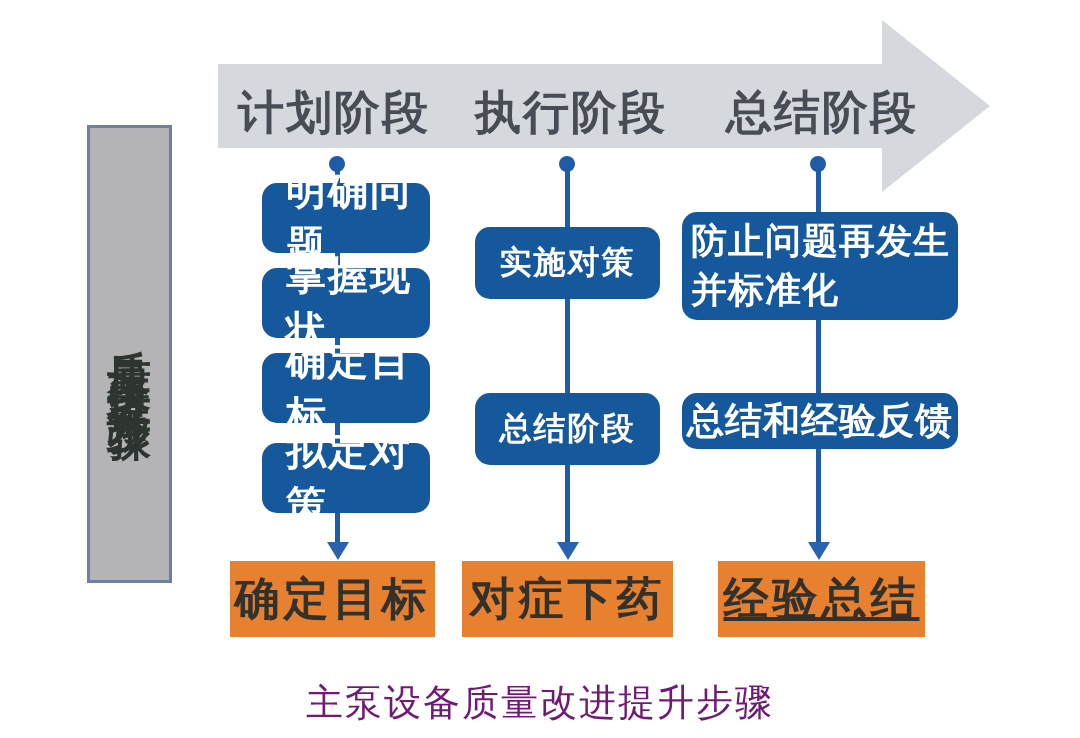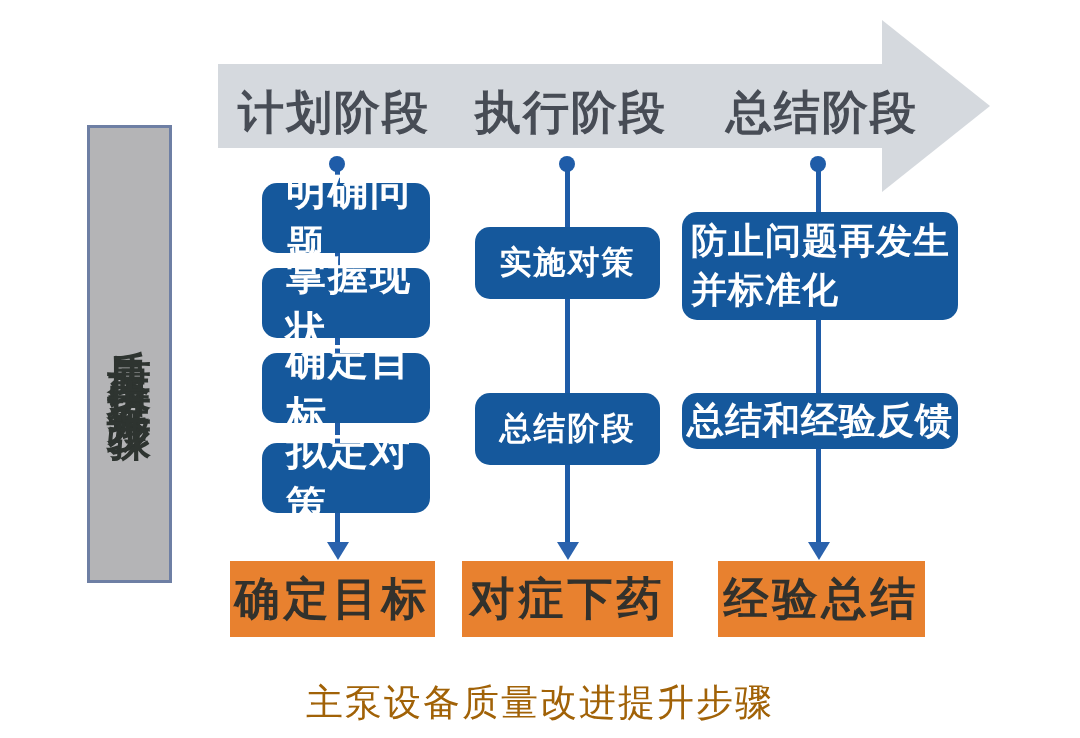--- a/index.html
+++ b/index.html
@@ -135,30 +135,30 @@
     font-size: 45px;
     font-weight: bold;
     letter-spacing: 4px;
     display: flex;
     align-items: center;
     justify-content: center;
     z-index: 3;
   }
   .r-1 { left: 230px; width: 205px; }
   .r-2 { left: 462px; width: 211px; }
-  .r-3 { left: 718px; width: 207px; }
+  .r-3 { left: 718px; width: 207px; text-decoration: underline; }
   
   .caption {
     position: absolute;
     top: 678px;
     left: 540px;
     transform: translateX(-50%);
     font-family: "DejaVu Serif", serif;
     font-size: 37px;
-    color: #a16207;
+    color: #701a75;
     letter-spacing: 2px;
     white-space: nowrap;
   }
 </style>
 </head>
 <body>
 
 <div class="stage">
 
   <div class="sidebar">

